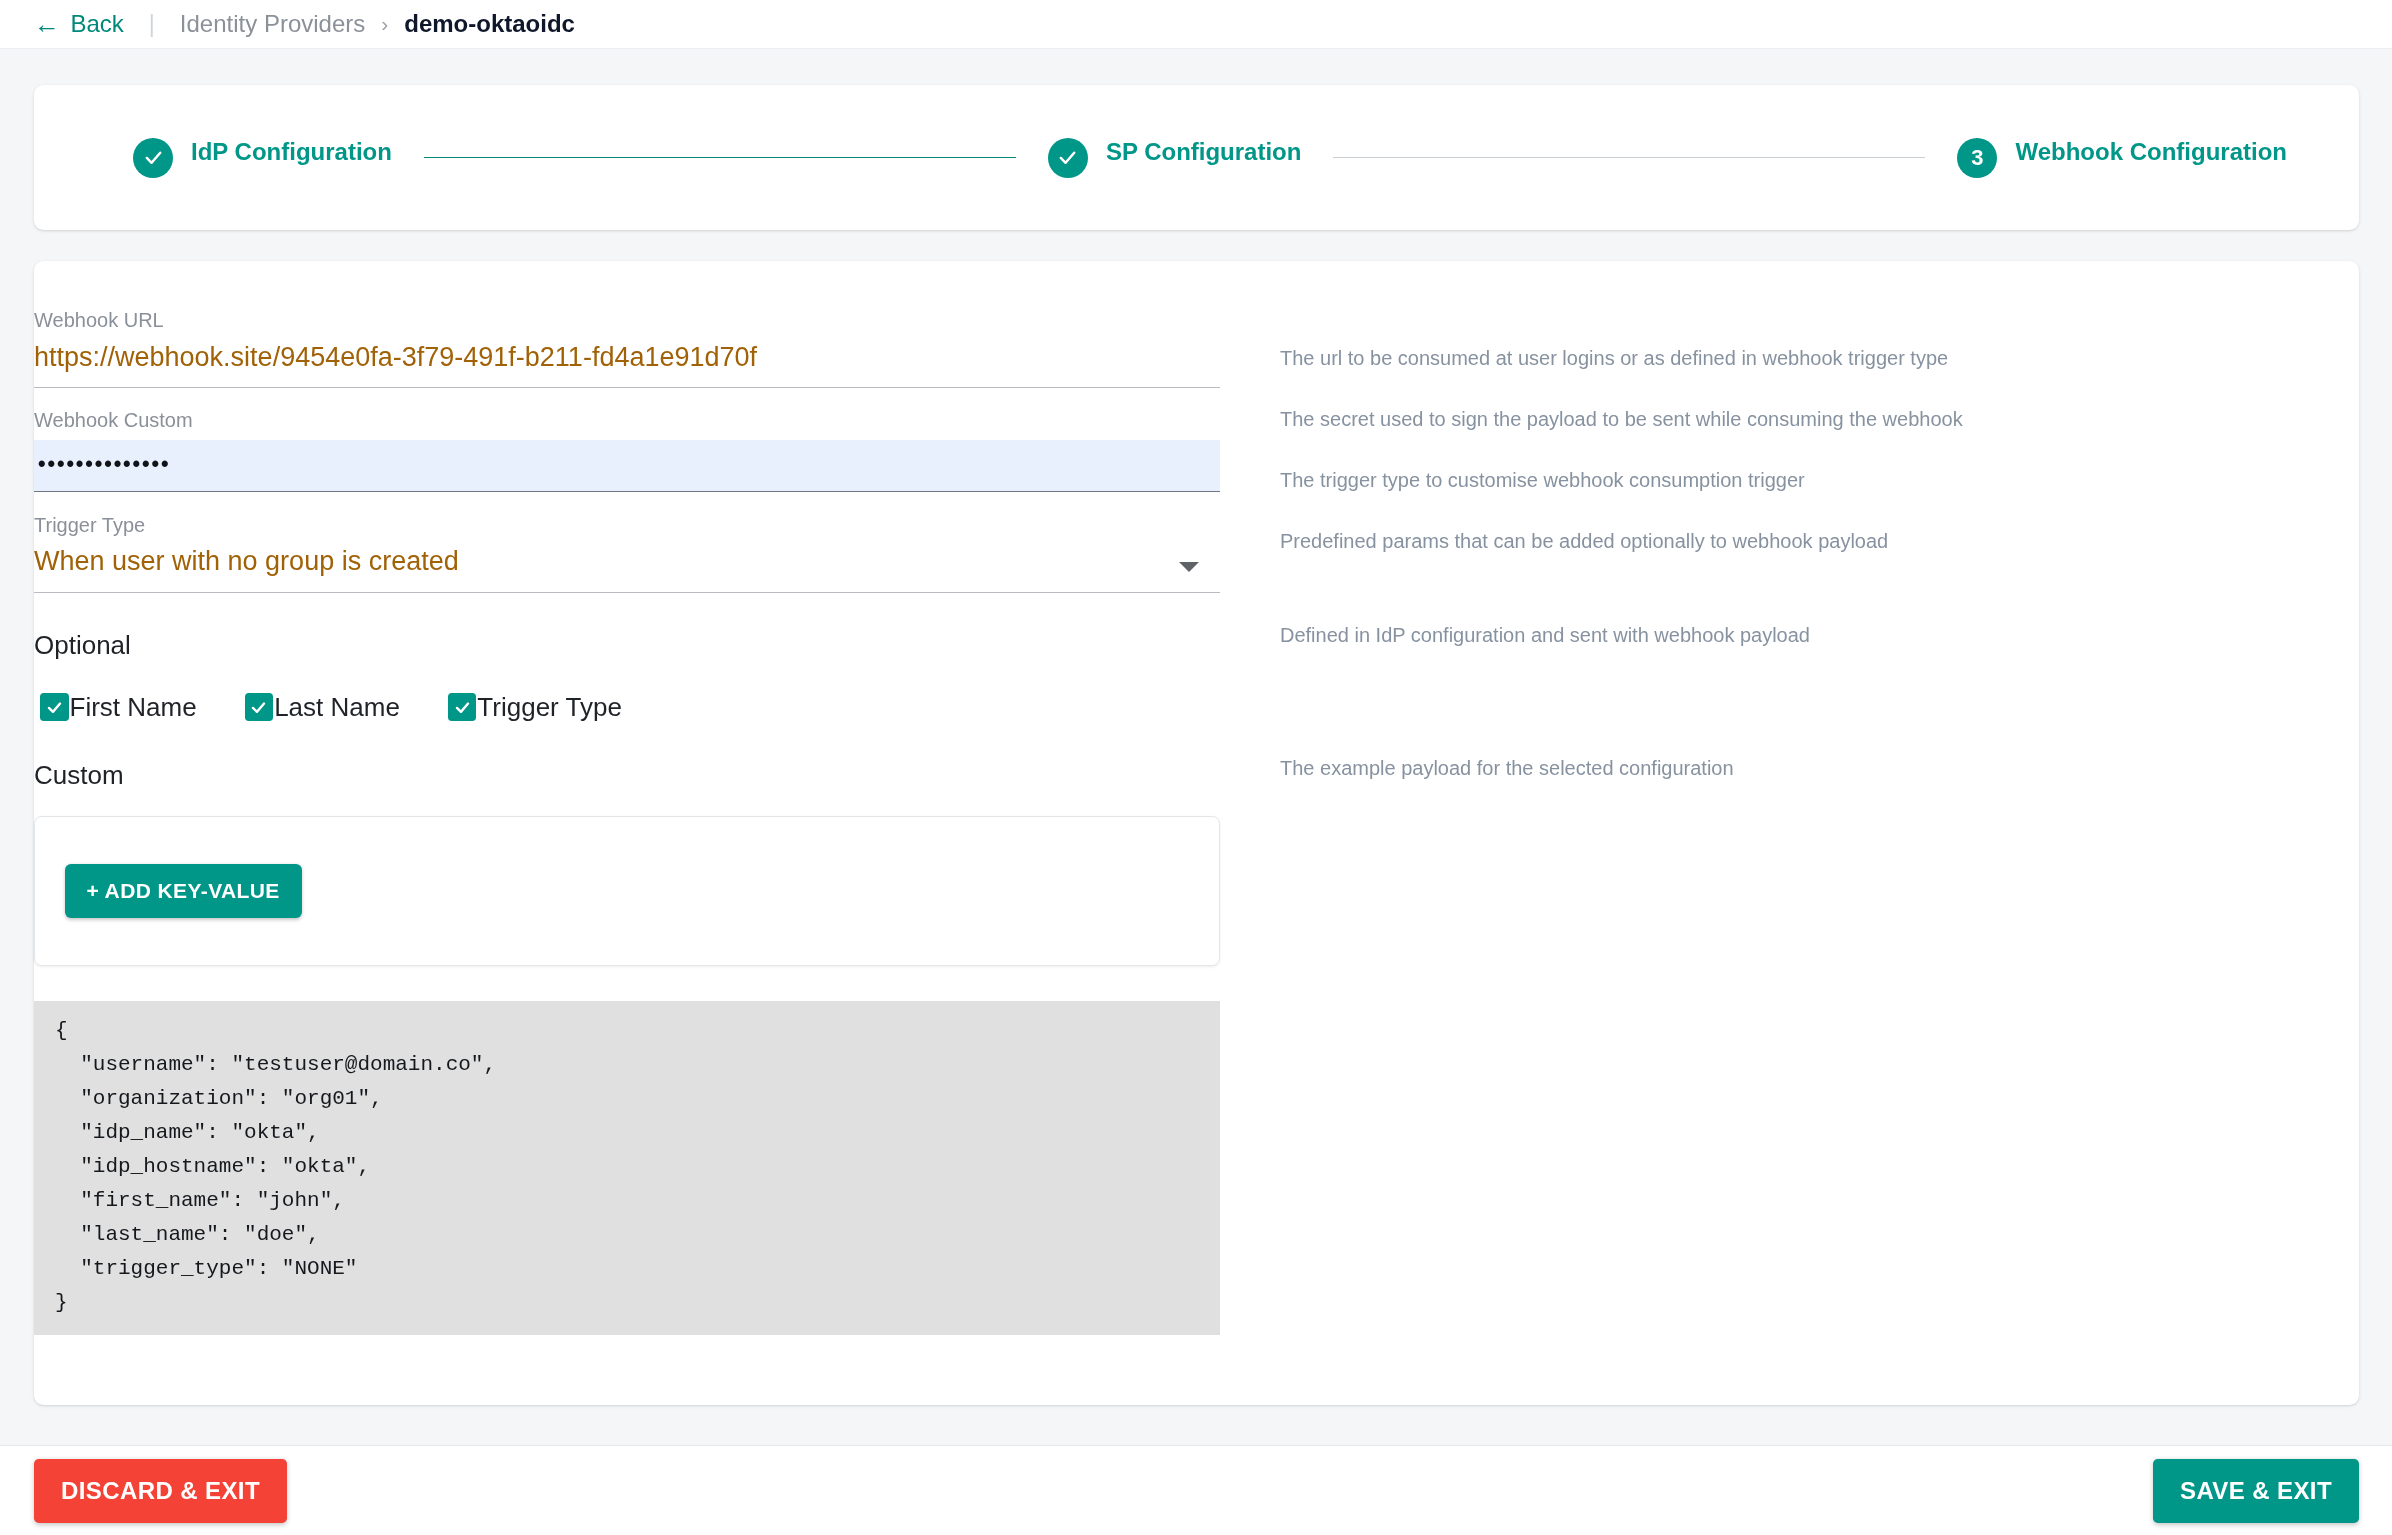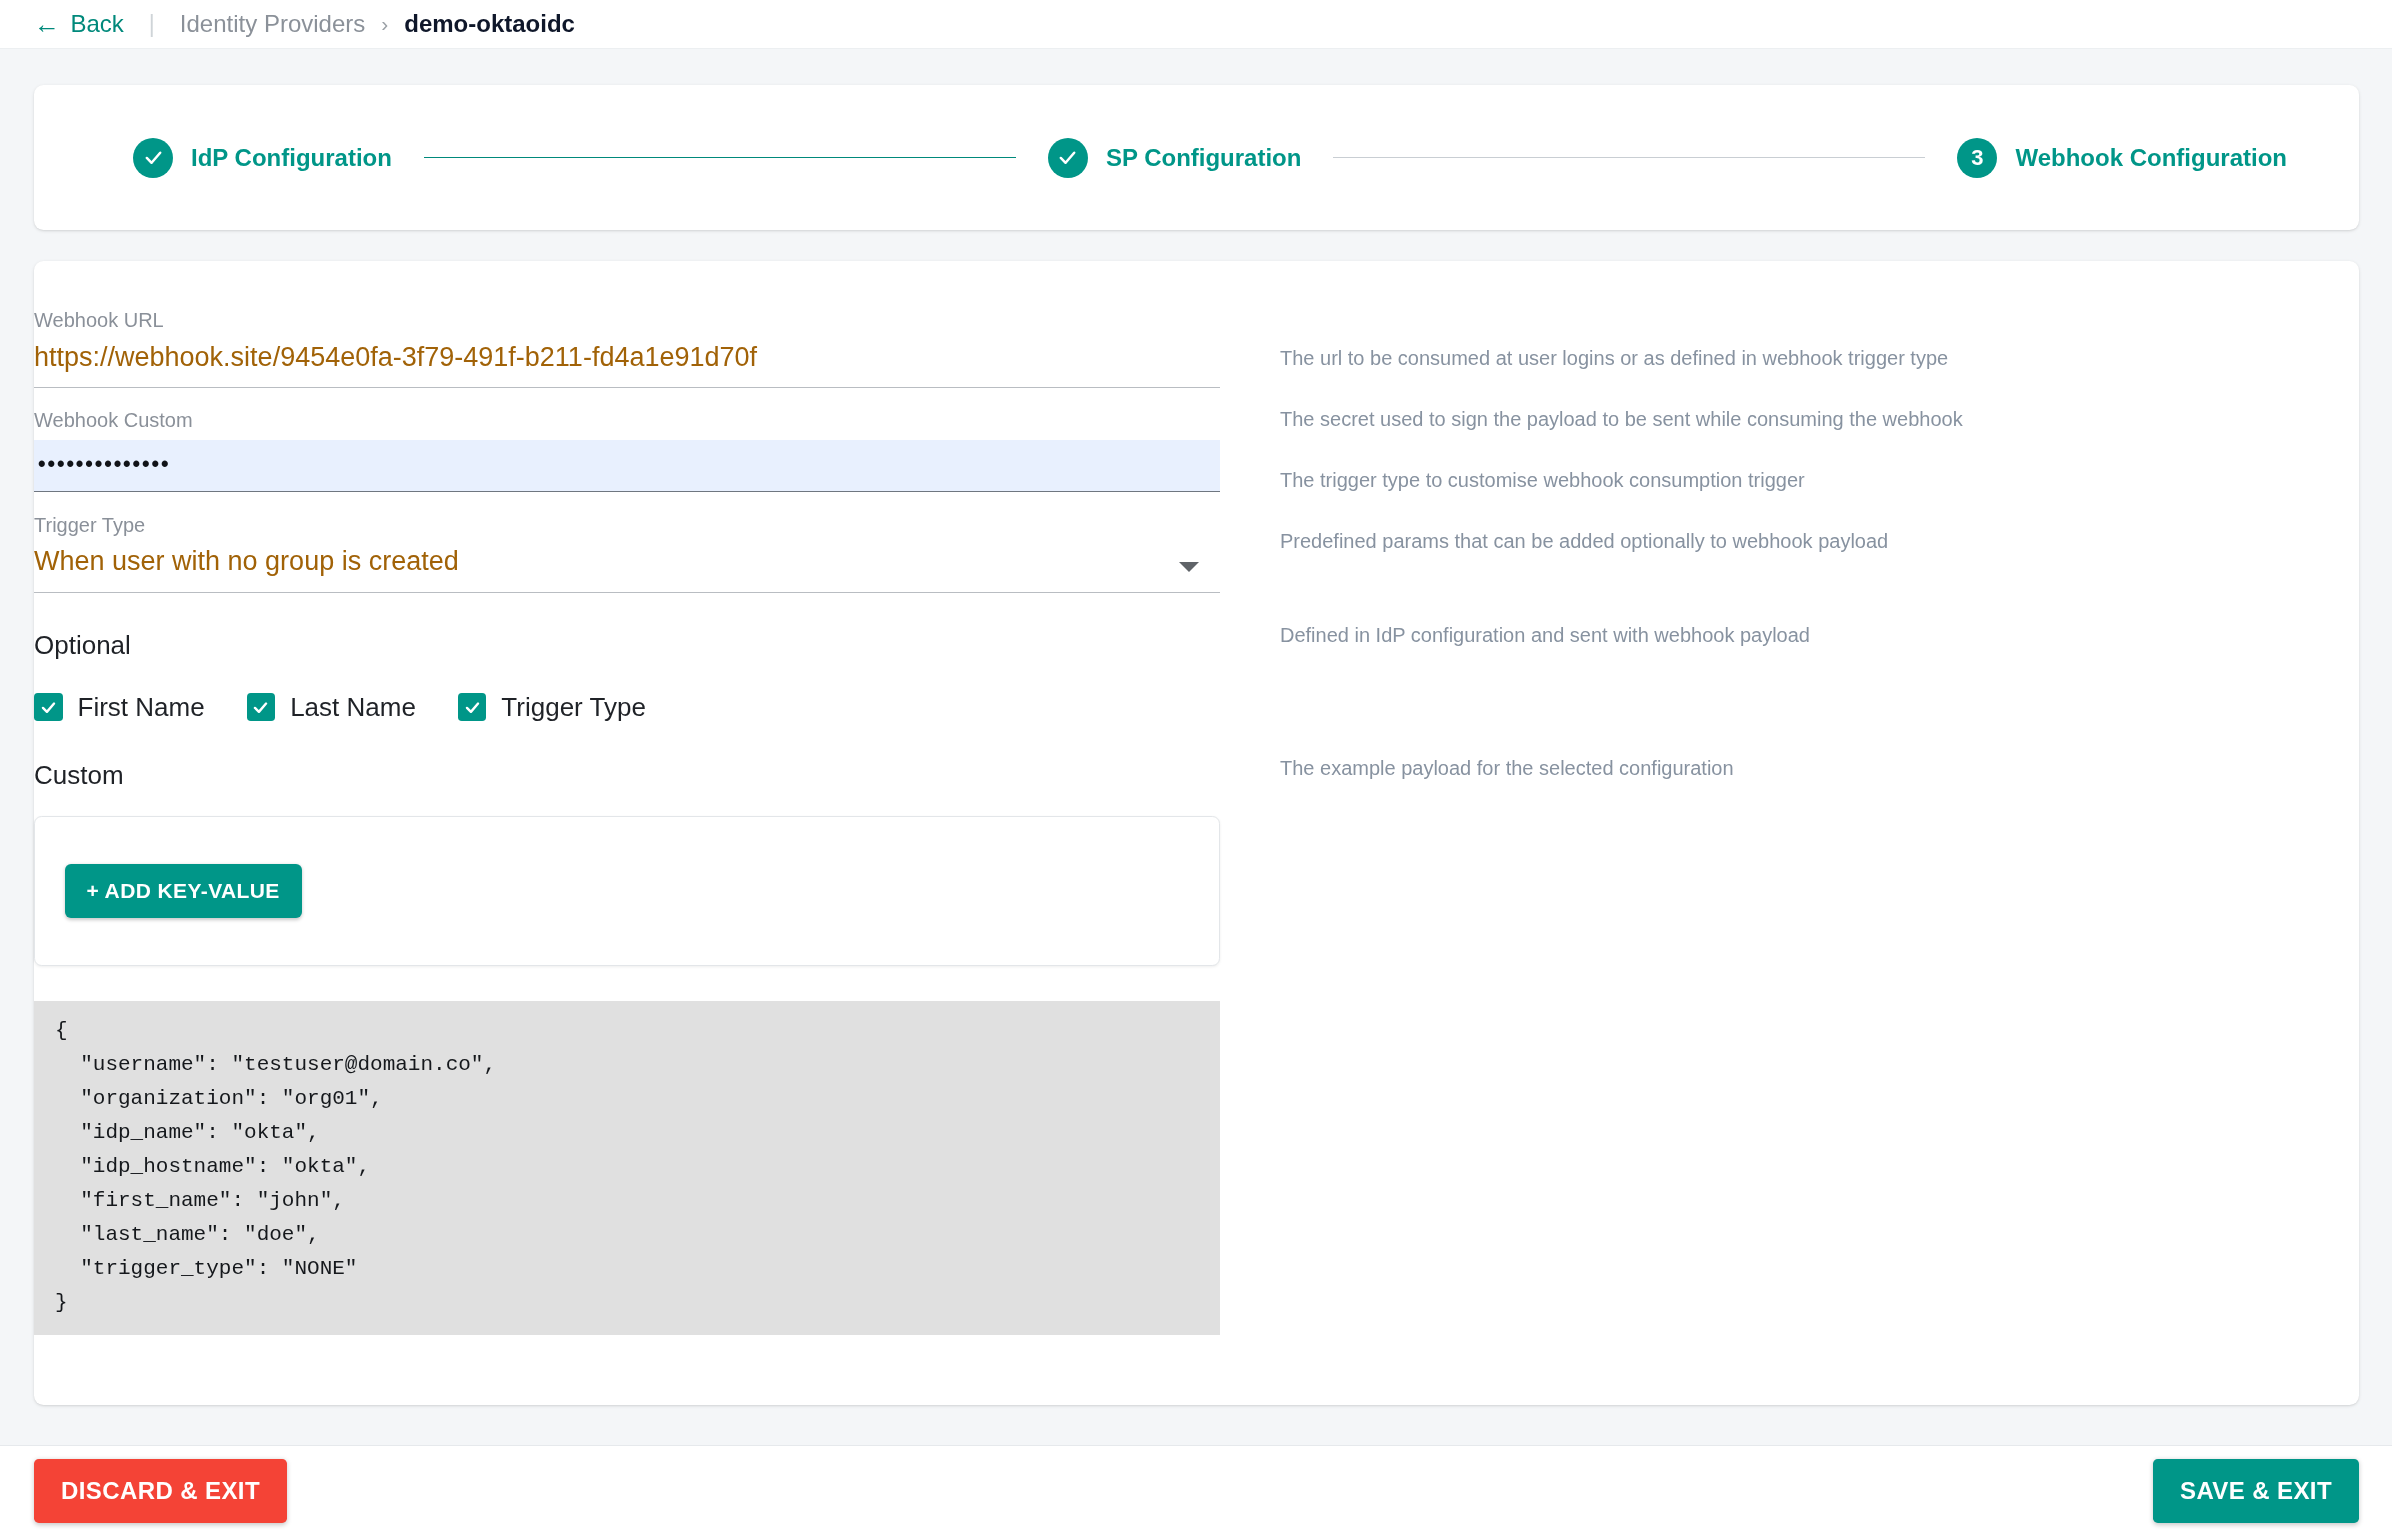--- a/index.html
+++ b/index.html
@@ -62,21 +62,20 @@
   
   .stepper-card {
     margin: 36px 34px 0 34px;
     height: 145px;
     display: flex;
     align-items: center;
     padding: 0 72px 0 99px;
   }
   .step {
     display: flex;
-    align-items: center;
     gap: 18px;
     flex: 0 0 auto;
   }
   .step-circle {
     width: 40px;
     height: 40px;
     border-radius: 50%;
     background: #009688;
     display: flex;
     align-items: center;
@@ -173,23 +172,24 @@
 
   
   .checkbox-row {
     display: flex;
     align-items: center;
     gap: 0;
   }
   .cb-item {
     display: flex;
     align-items: center;
-    gap: 15px;
+    gap: 1px;
     margin-right: 42px;
     cursor: pointer;
+    margin-left: 6px;
   }
   .cb-box {
     width: 28.5px;
     height: 28.5px;
     border-radius: 3.8px;
     background: #009688;
     display: flex;
     align-items: center;
     justify-content: center;
     flex: 0 0 auto;

